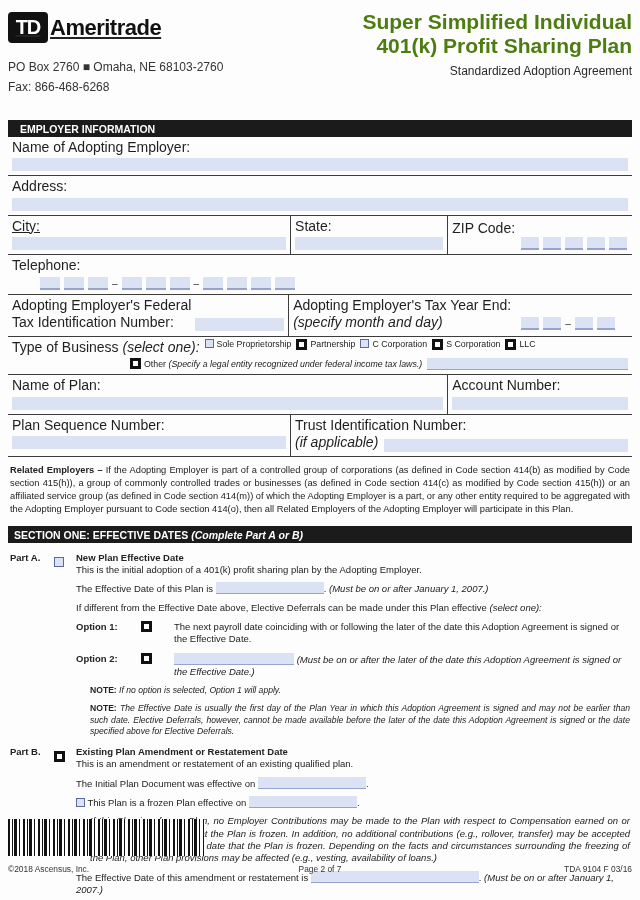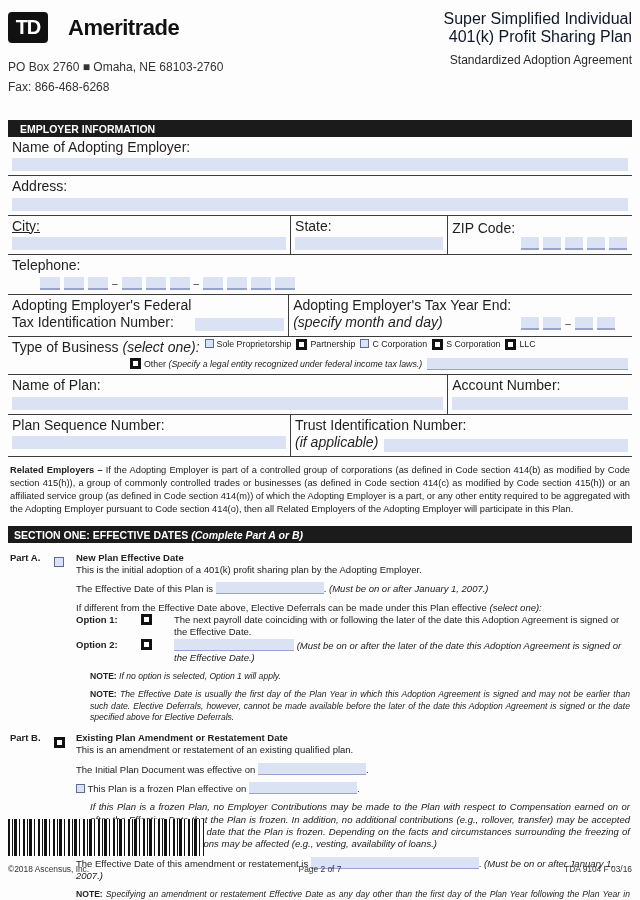--- a/index.html
+++ b/index.html
@@ -3,26 +3,26 @@
 <meta charset="utf-8">
 <style>
   * { margin:0; padding:0; box-sizing:border-box; }
   html,body { background:#e8e8e8; }
   body { width:640px; height:900px; margin:0 auto; font-family:"Liberation Sans", sans-serif; color:#222; }
   .page { position:relative; width:640px; height:900px; background:#fdfdfd; overflow:hidden; padding:8px 8px 0 8px; }
 
   
   .hdr { display:flex; justify-content:space-between; }
   .brand-wrap { padding-top:4px; }
-  .brand-row { display:flex; align-items:center; gap:20px; }
+  .brand-row { display:flex; align-items:center; gap:2px;text-decoration:underline; }
   .td-logo { width:40px; height:31px; background:#111; border-radius:4px; color:#fff; font-weight:bold; font-size:20px; display:flex; align-items:center; justify-content:center; letter-spacing:-1px; }
   .brand-name { font-size:22px; font-weight:bold; color:#111; letter-spacing:-0.5px; }
   .contact { margin-top:14px; font-size:12px; color:#333; line-height:1.7; }
   .titles { text-align:right; padding-top:2px; }
-  .title-main { font-size:16px; font-weight:normal; color:#0f172a; line-height:1.15; }
+  .title-main { font-size:21px; font-weight:bold; color:#4d7c0f; line-height:1.15; }
   .title-sub { font-size:12px; color:#2a2a2a; margin-top:6px; }
 
   
   .bar { background:#1b1b1b; color:#fff; font-weight:bold; font-size:10.5px; padding:3px 6px 2px 6px; }
   .bar .it { font-style:italic; }
 
   
   .tbl { border-bottom:0; }
   .row { border-bottom:1.5px solid #3c3c3c; padding:2px 4px 4px 4px; }
   .row-flex { display:flex; border-bottom:1.5px solid #3c3c3c; }
@@ -47,21 +47,21 @@
   .bold { font-weight:bold; }
   .it { font-style:italic; }
 
   
   .part { display:flex; margin-top:9px; }
   .part-label { width:46px; flex:0 0 46px; font-weight:bold; font-size:9.5px; padding-left:2px; }
   .part-cb { flex:0 0 22px; padding-top:0px; }
   .part-body { flex:1; font-size:9.5px; line-height:1.3; padding-right:2px; }
   .part-body .heading { font-weight:bold; font-size:9.5px; }
   .pline { margin-top:6px; }
-  .opt { display:flex; gap:19px; }
+  .opt { display:flex; gap:19px; margin-top:7px; }
   .opt-label { font-weight:bold; flex:0 0 46px; }
   .opt-cb { flex:0 0 14px; }
   .opt-text { flex:1; }
   .note { font-size:8.6px; margin-top:7px; text-align:justify; }
   .note .note-lbl { font-weight:bold; font-style:normal; }
   .note-it { font-style:italic; }
   .frozen-para { font-style:italic; margin-top:6px; text-align:justify; }
 
   
   .barcode { position:absolute; left:8px; bottom:44px; width:196px; height:37px;

